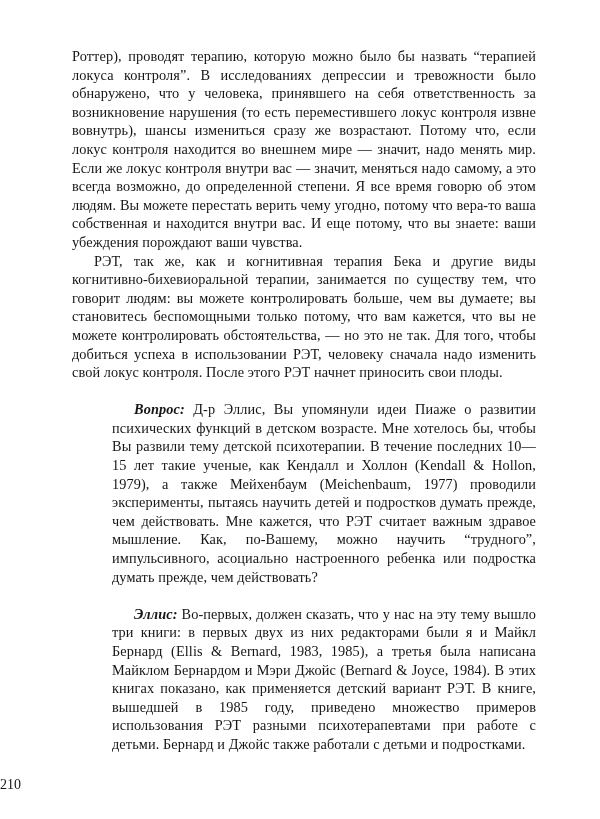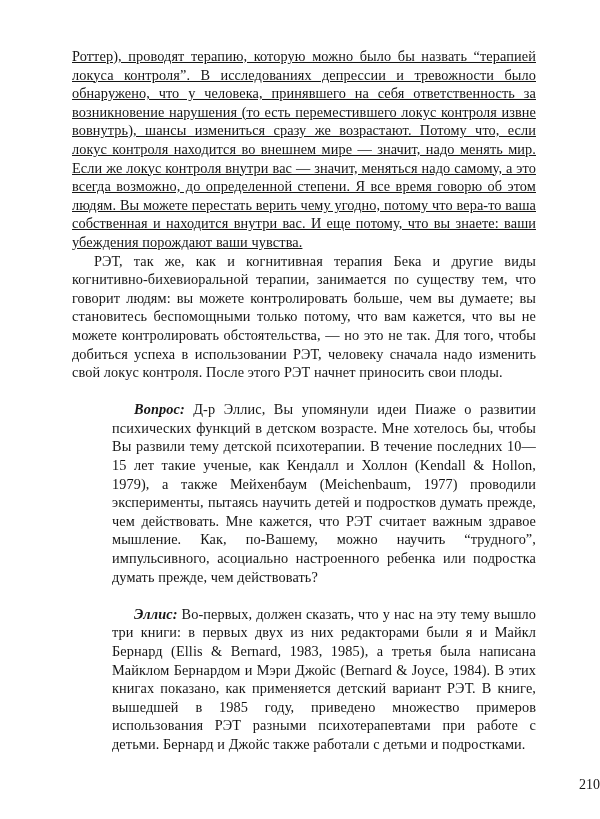--- a/index.html
+++ b/index.html
@@ -20,32 +20,32 @@
     }
     .para {
       font-size: 14.3px;
       line-height: 18.6px;
       text-align: justify;
       text-indent: 22px;
       letter-spacing: 0.1px;
       hyphens: auto;
       -webkit-hyphens: auto;
     }
-    .para.no-indent { text-indent: 0; text-decoration: underline; }
+    .para.no-indent { text-indent: 0; }
     .para.spaced { margin-top: 18.6px; margin-left: 40px; }
     .speaker {
       font-style: italic;
       font-weight: bold;
     }
     .page-number {
       position: absolute;
       left: 0;
       right: 0;
       bottom: 26px;
-      text-align: right;
+      text-align: left;
       font-size: 14px;
       color: #151515;
     }
   </style>
 </head>
 <body>
 
 <div class="page">
   <div class="text-block">
 

